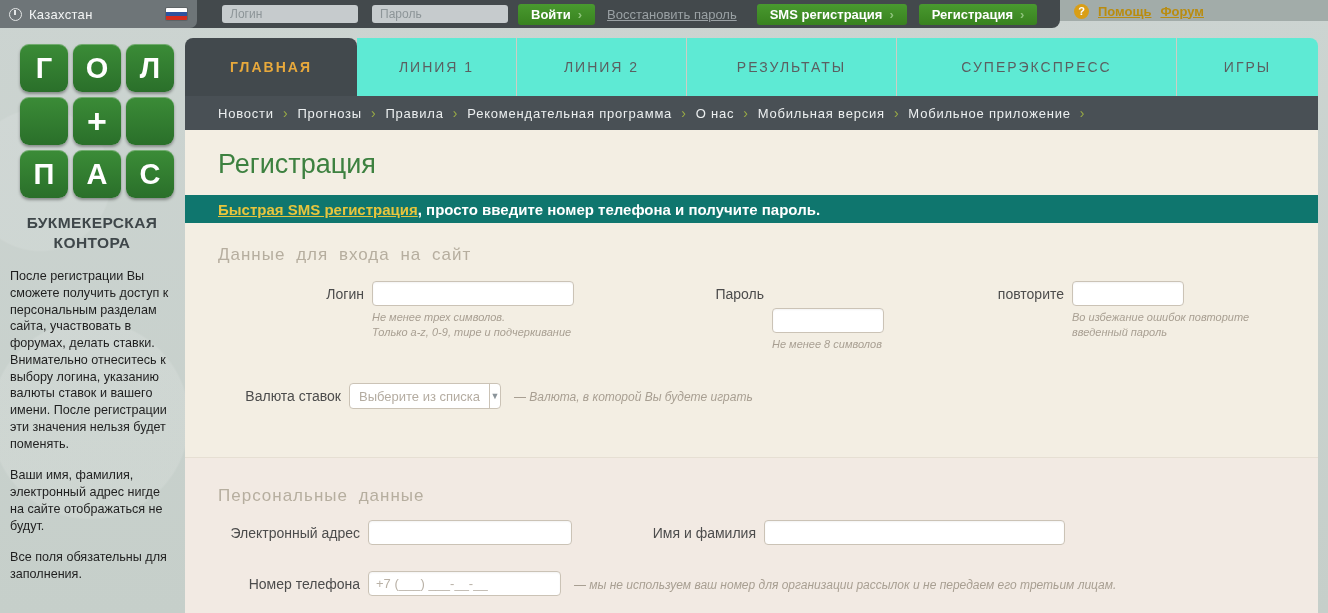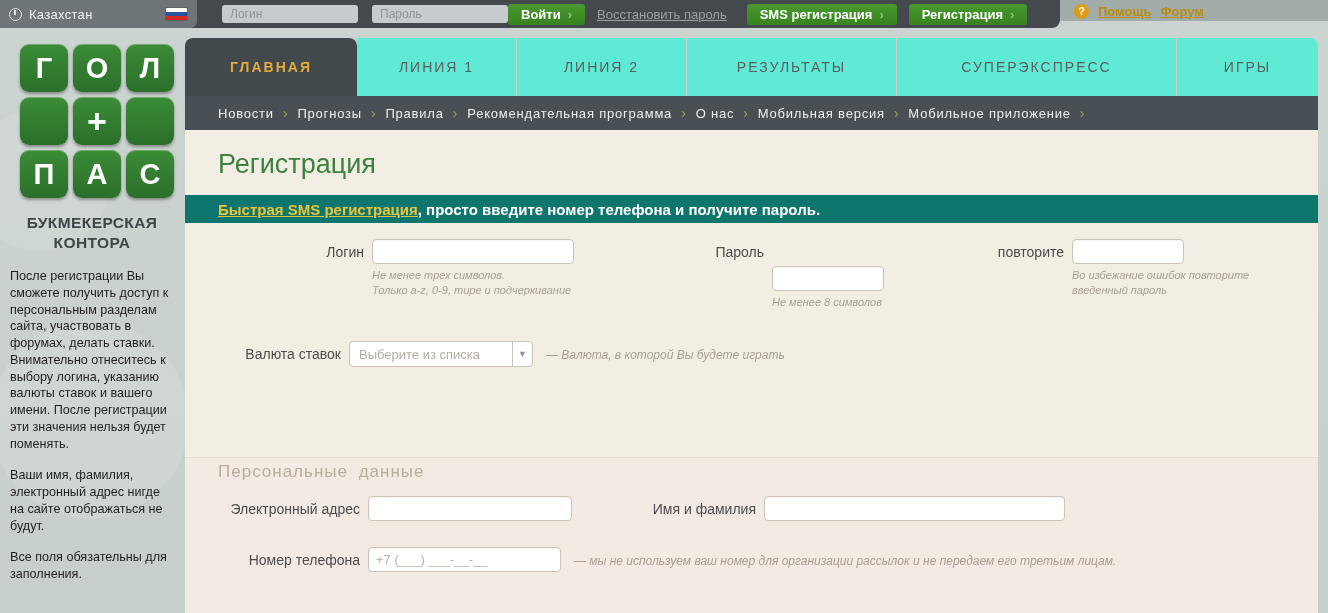--- a/index.html
+++ b/index.html
@@ -47,21 +47,21 @@
   .top-input::placeholder { color:#8d9598; }
   .ti-login { margin-left:25px; }
   .ti-pass  { margin-left:14px; }
   .btn-green {
     height:21px; background:linear-gradient(180deg,#49992f,#38821f);
     color:#fff; font-size:13px; font-weight:bold; border:none; border-radius:3px;
     padding:0 13px; display:flex; align-items:center; gap:7px; cursor:pointer;
     font-family:"Liberation Sans",sans-serif; white-space:nowrap;
   }
   .btn-green .arr { color:#8fc47c; font-size:13px; font-weight:bold; }
-  .b-login { }
+  .b-login { margin-left:10px; }
   .b-sms   { margin-left:20px; }
   .b-reg   { margin-left:12px; }
   .recover {
     margin-left:12px; color:#9aa1a4; font-size:13px; text-decoration:underline;
     cursor:pointer; white-space:nowrap;
   }
   .top-right {
     position:absolute; top:0; left:1074px; height:22px; z-index:7;
     display:flex; align-items:center; gap:9px;
   }
@@ -112,21 +112,21 @@
   .content { position:absolute; top:102px; left:0; right:0; bottom:0; background:#f3eee3; overflow:hidden; }
   .page-title { margin:19px 0 0 33px; color:#3d8140; font-size:27px; font-weight:normal; }
   .banner {
     margin-top:15px; height:28px; background:#0f766e; display:flex; align-items:center;
     padding-left:33px; font-size:15px; color:#fff; font-weight:bold; white-space:pre;
   }
   .banner .blink { color:#e7c53d; text-decoration:underline; cursor:pointer; }
   .section-title { color:#b6ae9f; font-size:17px; letter-spacing:1px; word-spacing:5px; margin:22px 0 0 33px; }
   .sec2 { margin-top:27px; border-top:1px solid #e6dfd3; background:#f2eae3;
           position:absolute; left:0; right:0; bottom:0; top:300px; }
-  .sec2 .section-title { margin-top:4px; }
+  .sec2 .section-title { margin-top:28px; }
   .form-row { display:flex; align-items:flex-start; }
   .flabel { text-align:right; padding-right:8px; color:#4c4c4c; font-size:14px; padding-top:5px; white-space:nowrap; }
   .fcol { display:flex; flex-direction:column; }
   .txt {
     height:25px; border:1px solid #cbc3b6; border-radius:4px; background:#fff;
     padding:0 7px; font-size:13px; color:#333; font-family:"Liberation Sans",sans-serif;
     box-shadow:inset 0 1px 2px rgba(0,0,0,0.05);
   }
   .txt::placeholder { color:#b9b1a6; }
   .hint { font-style:italic; color:#a89f92; font-size:11px; margin-top:4px; line-height:1.4; }
@@ -134,21 +134,21 @@
   .sel {
     height:26px; border:1px solid #cbc3b6; border-radius:4px; background:#fff;
     display:flex; align-items:stretch; cursor:pointer;
   }
   .sel-text { padding:5px 9px 0 9px; color:#b4aca1; font-size:13px; flex:1; white-space:nowrap; }
   .sel-arrow { width:20px; border-left:1px solid #cbc3b6; display:flex; align-items:center; justify-content:center; color:#8b949a; font-size:9px; }
   
   .lw1{width:187px;} .cw1{width:202px;}
   .lw2{width:198px;} .cw2{width:112px;margin-top:27px;}
   .lw3{width:188px;} .cw3{width:112px;} .hw3{width:178px;}
-  .lwc{width:164px;} .cwc{width:184px;}
+  .lwc{width:164px;} .cwc{width:152px;}
   .lwe{width:183px;} .cwe{width:204px;}
   .lwn{width:192px;} .cwn{width:301px;}
   .lwp{width:183px;} .cwp{width:193px;}
   .r1 { margin-top:16px; }
   .r2 { margin-top:31px; }
   .r3 { margin-top:14px; }
   .r4 { margin-top:26px; }
 </style>
 </head>
 <body>
@@ -230,20 +230,21 @@
       <span class="chev">›</span>
     <span class="crumb">Мобильное приложение</span>
       <span class="chev">›</span>
   </div>
 
   <div class="content">
     <h1 class="page-title">Регистрация</h1>
 
     <div class="banner"><span class="blink">Быстрая SMS регистрация</span><span>, просто введите номер телефона и получите пароль.</span></div>
 
+    <div class="section-title">Данные для входа на сайт</div>
 
     <div class="form-row r1">
       <div class="flabel lw1">Логин</div>
       <div class="fcol cw1">
         <input class="txt" style="">
         <div class="hint">
           <div>Не менее трех символов.</div>
           <div>Только a-z, 0-9, тире и подчеркивание</div>
         </div>
       </div>

